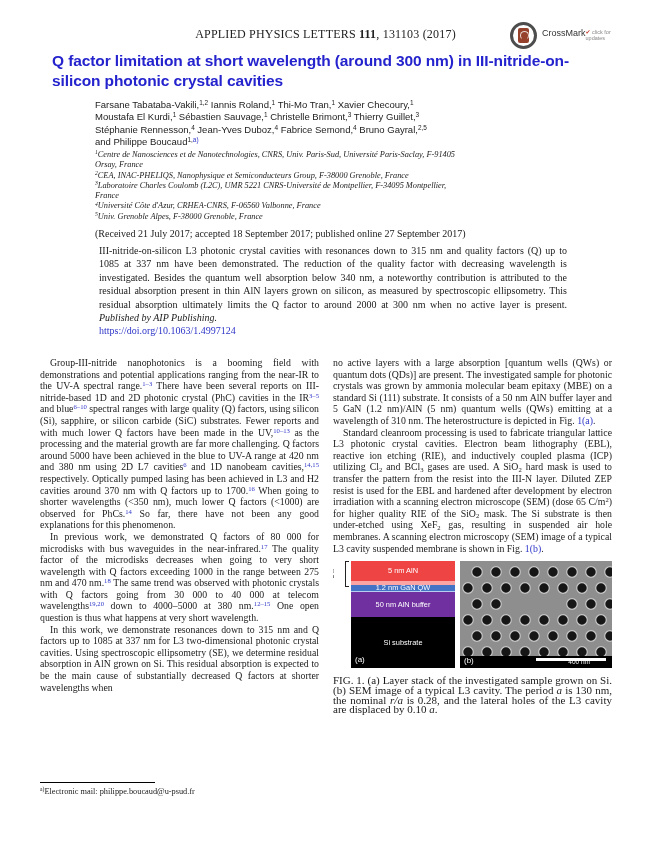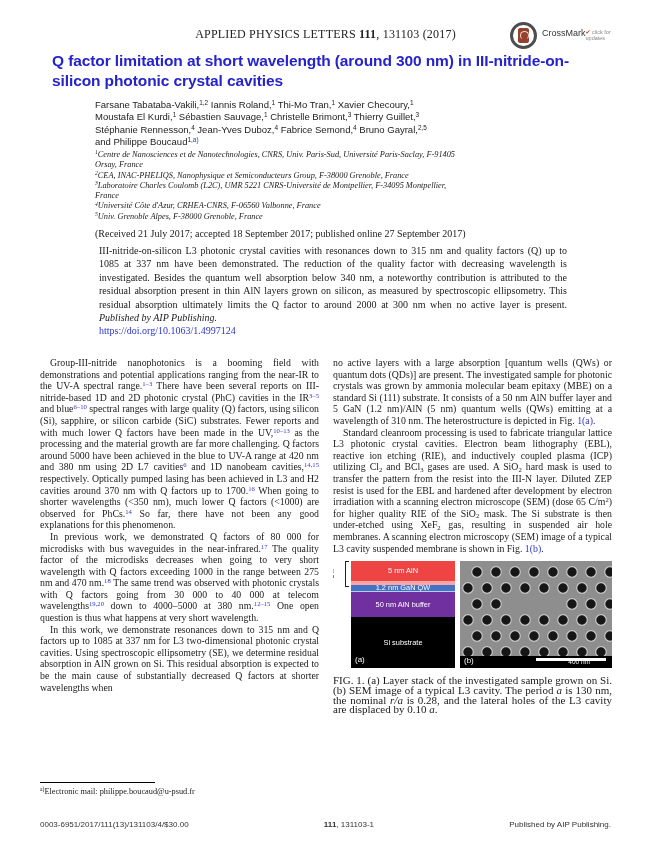--- a/index.html
+++ b/index.html
@@ -213,19 +213,14 @@
         <div class="caption">FIG. 1. (a) Layer stack of the investigated sample grown on Si. (b) SEM image of a typical L3 cavity. The period <em>a</em> is 130 nm, the nominal <em>r/a</em> is 0.28, and the lateral holes of the L3 cavity are displaced by 0.10 <em>a</em>.</div>
       </div>
     </div>
 
     <div class="footnote">
       <div class="footnote-rule"></div>
       <div class="footnote-text"><sup class="sup">a)</sup><span>Electronic mail: </span><span class="email">philippe.boucaud@u-psud.fr</span></div>
     </div>
   </div>
 
-  <div class="footer">
-    <span>0003-6951/2017/111(13)/131103/4/$30.00</span>
-    <span><b>111</b><span>, 131103-1</span></span>
-    <span>Published by AIP Publishing.</span>
-  </div>
 
 </div>
 
 </body></html>

